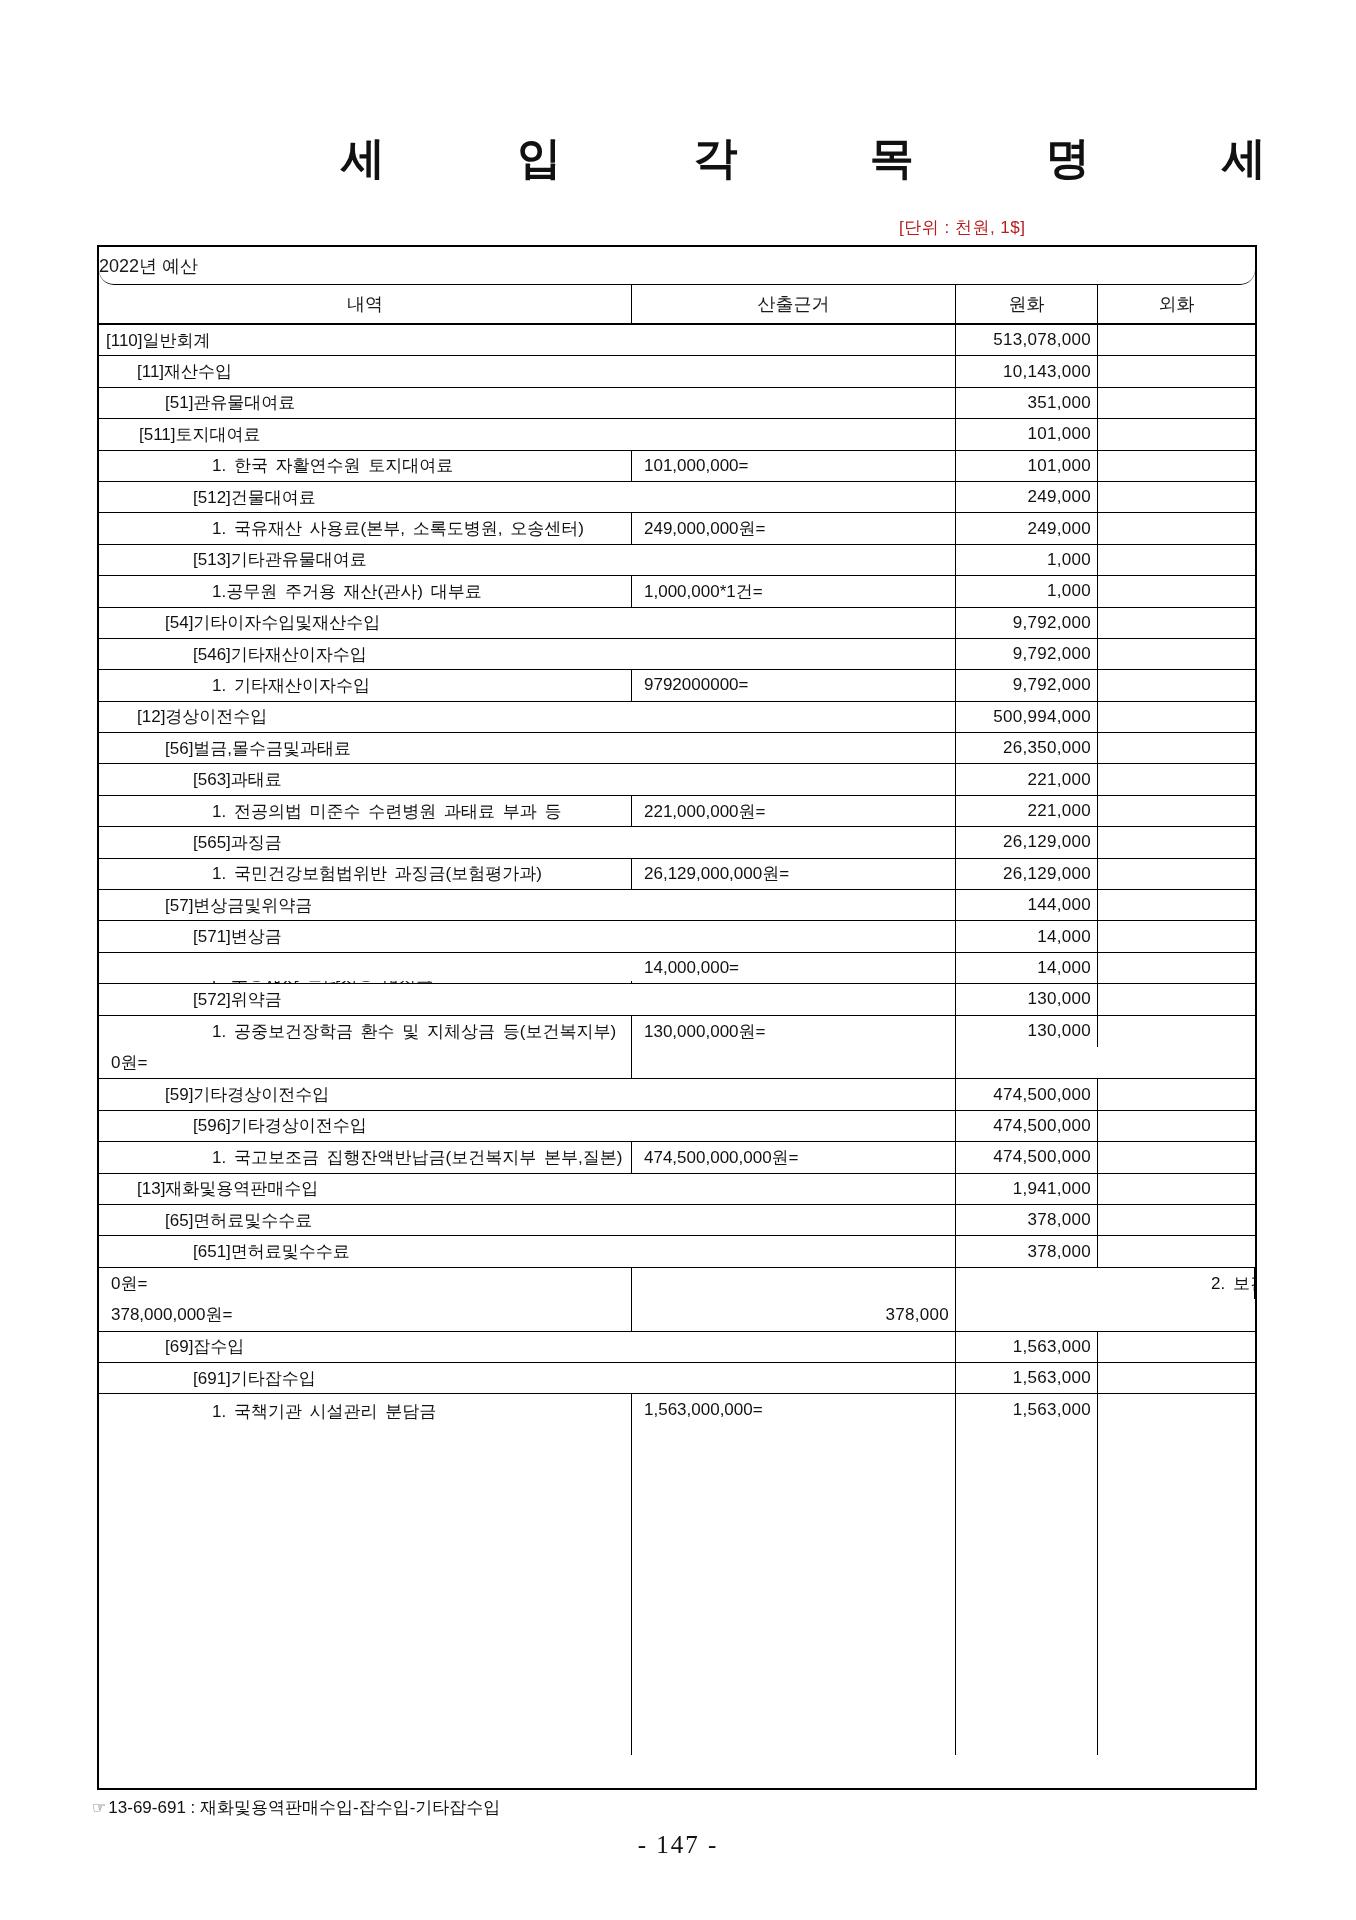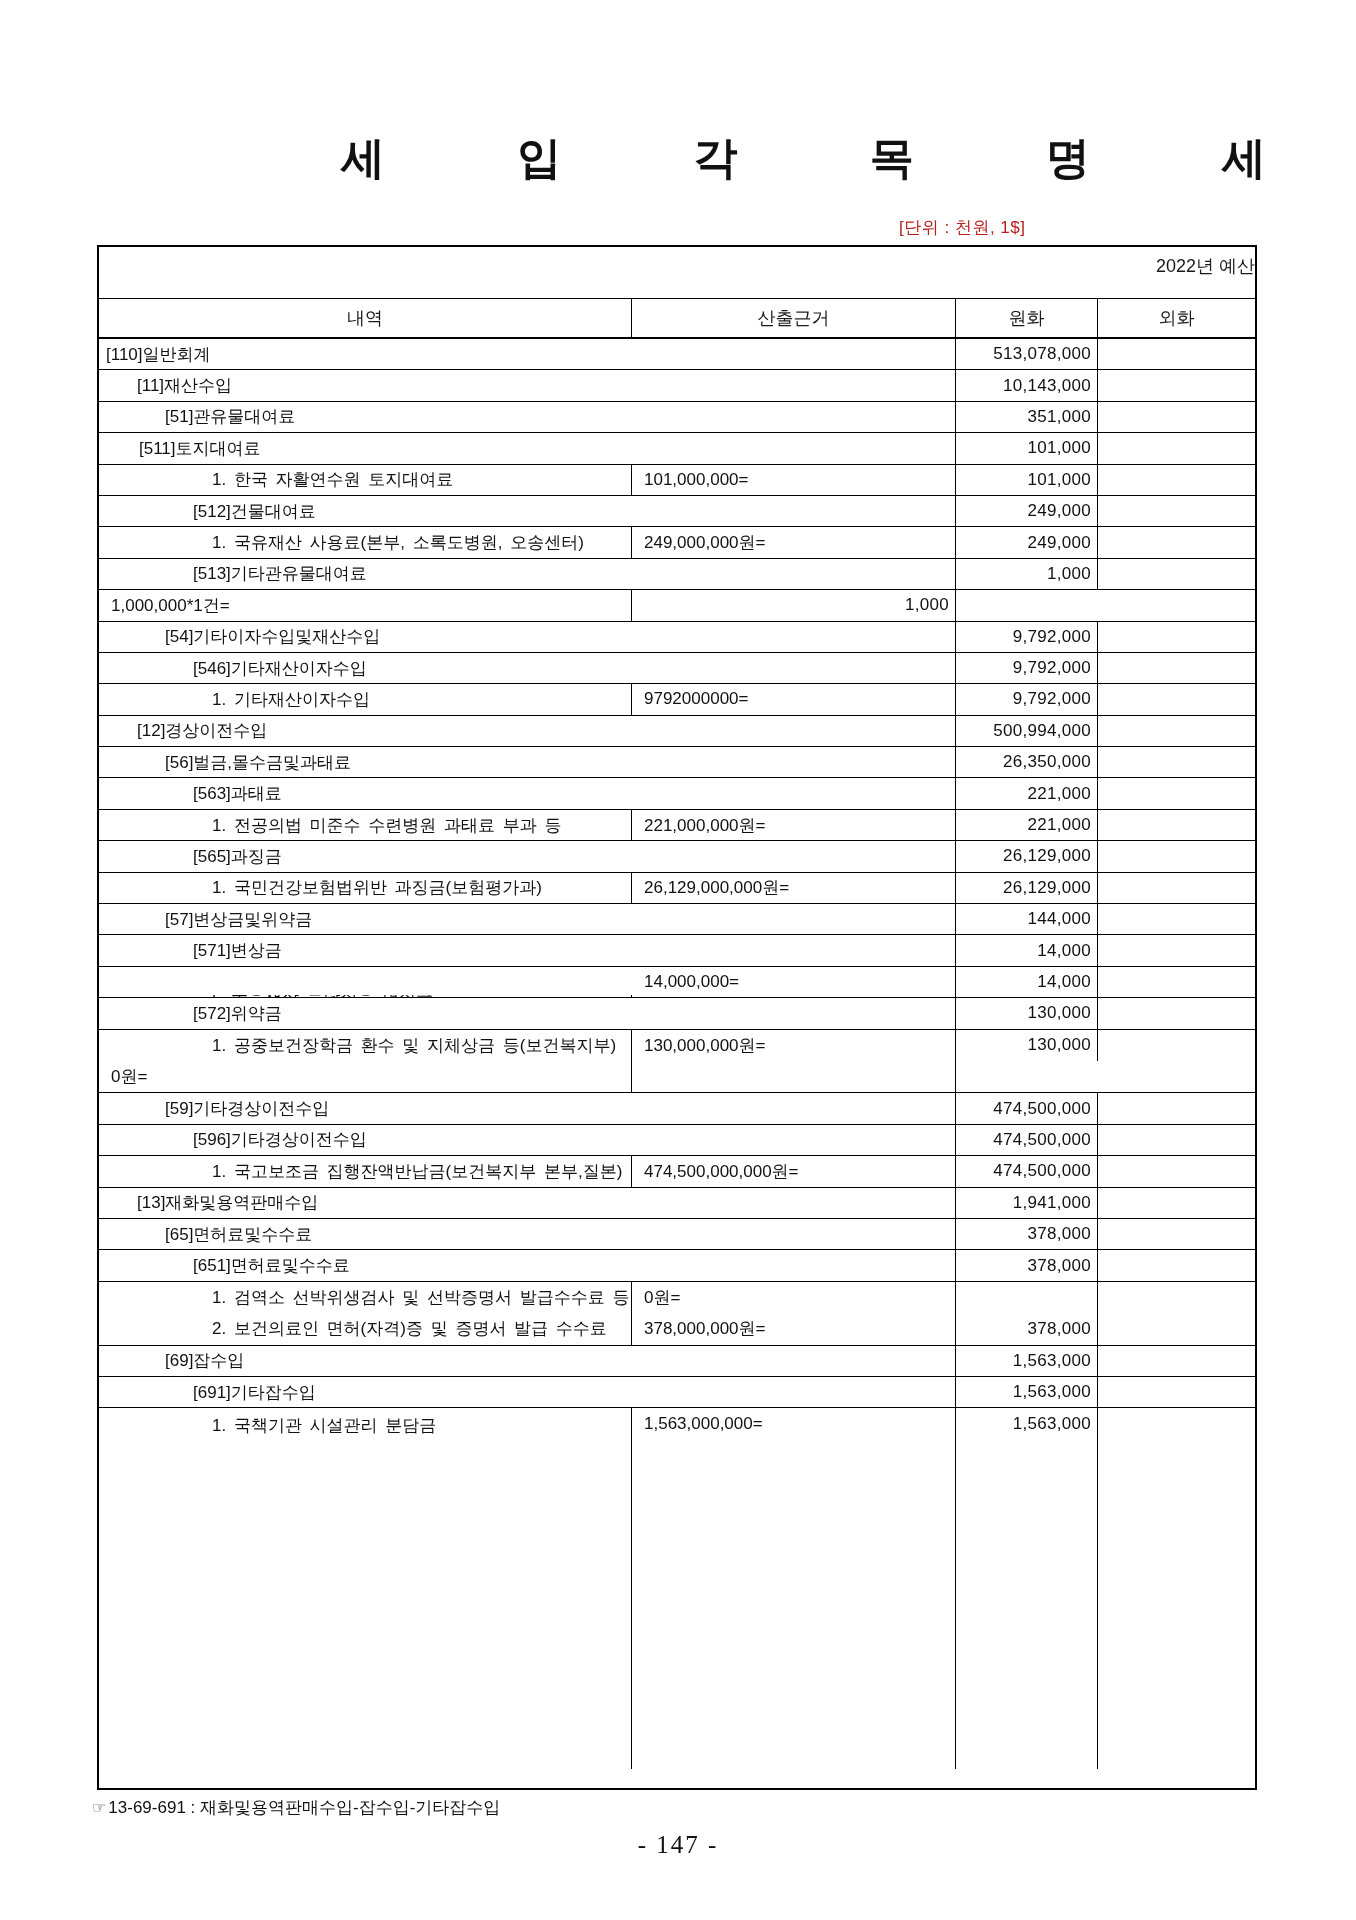--- a/index.html
+++ b/index.html
@@ -33,25 +33,26 @@
     color: #b91c1c;
   }
   .rev-table {
     position: absolute;
     left: 97px; top: 245px;
     width: 1160px; height: 1545px;
     border: 2px solid #000;
     background: #fff;
   }
   .h1row {
-    height: 52px;
+    height: 38px;
     line-height: 38px;
-    text-align: right;
+    text-align: left;
     font-size: 18px;
     border-bottom: 1px solid #000;
+    border-radius: 15px;
   }
   .h2row {
     display: grid;
     grid-template-columns: 533px 324px 142px auto;
     height: 40px;
     line-height: 38px;
     border-bottom: 2px solid #000;
     font-size: 18px;
   }
   .h2row .hcell { text-align: center; }
@@ -151,20 +152,21 @@
         <div class="cell cb bR">249,000,000원=</div>
         <div class="cell cw bR">249,000</div>
         <div class="cell cf"></div>
       </div>
       <div class="trow single">
         <div class="cell cn bR span2" style="padding-left: 94px;">[513]기타관유물대여료</div>
         <div class="cell cw bR">1,000</div>
         <div class="cell cf"></div>
       </div>
       <div class="trow single">
+        <div class="cell cn bR" style="padding-left: 113px;">1.공무원 주거용 재산(관사) 대부료</div>
         <div class="cell cb bR">1,000,000*1건=</div>
         <div class="cell cw bR">1,000</div>
         <div class="cell cf"></div>
       </div>
       <div class="trow single">
         <div class="cell cn bR span2" style="padding-left: 66px;">[54]기타이자수입및재산수입</div>
         <div class="cell cw bR">9,792,000</div>
         <div class="cell cf"></div>
       </div>
       <div class="trow single">
@@ -265,21 +267,20 @@
         <div class="cell cn bR span2" style="padding-left: 66px;">[65]면허료및수수료</div>
         <div class="cell cw bR">378,000</div>
         <div class="cell cf"></div>
       </div>
       <div class="trow single">
         <div class="cell cn bR span2" style="padding-left: 94px;">[651]면허료및수수료</div>
         <div class="cell cw bR">378,000</div>
         <div class="cell cf"></div>
       </div>
       <div class="trow double">
-        <div class="cell cn bR" style="padding-left: 113px;">1. 검역소 선박위생검사 및 선박증명서 발급수수료 등</div>
         <div class="cell cb bR">0원=</div>
         <div class="cell cw bR"></div>
         <div class="cell cf"></div>
         <div class="cell cn bR" style="padding-left: 113px;">2. 보건의료인 면허(자격)증 및 증명서 발급 수수료</div>
         <div class="cell cb bR">378,000,000원=</div>
         <div class="cell cw bR">378,000</div>
         <div class="cell cf"></div>
       </div>
       <div class="trow single">
         <div class="cell cn bR span2" style="padding-left: 66px;">[69]잡수입</div>

